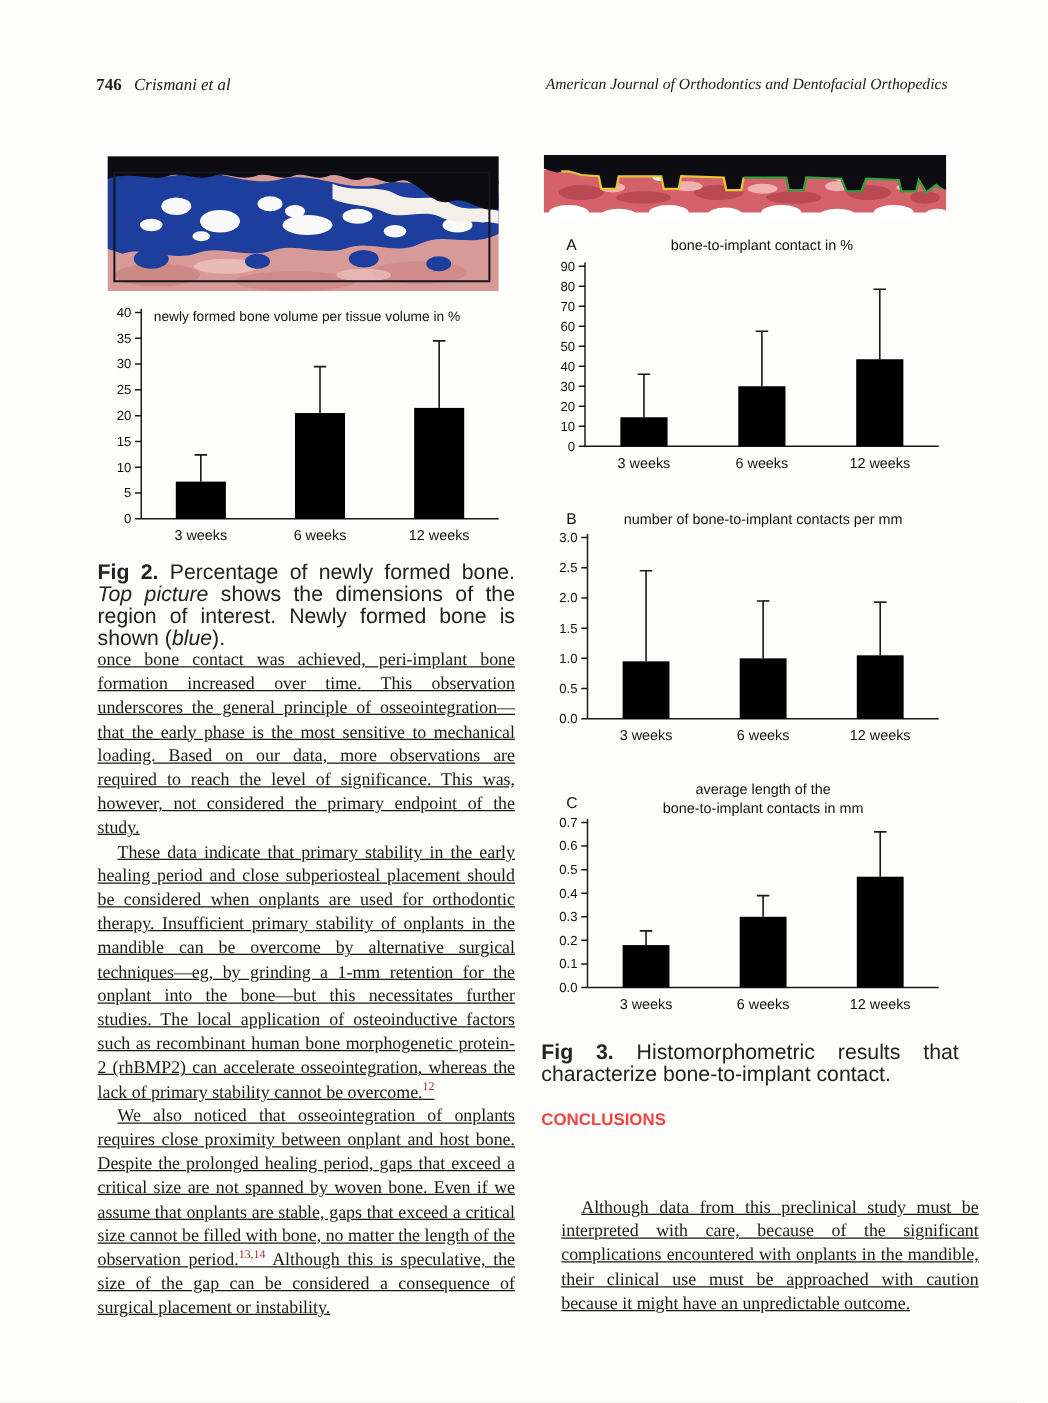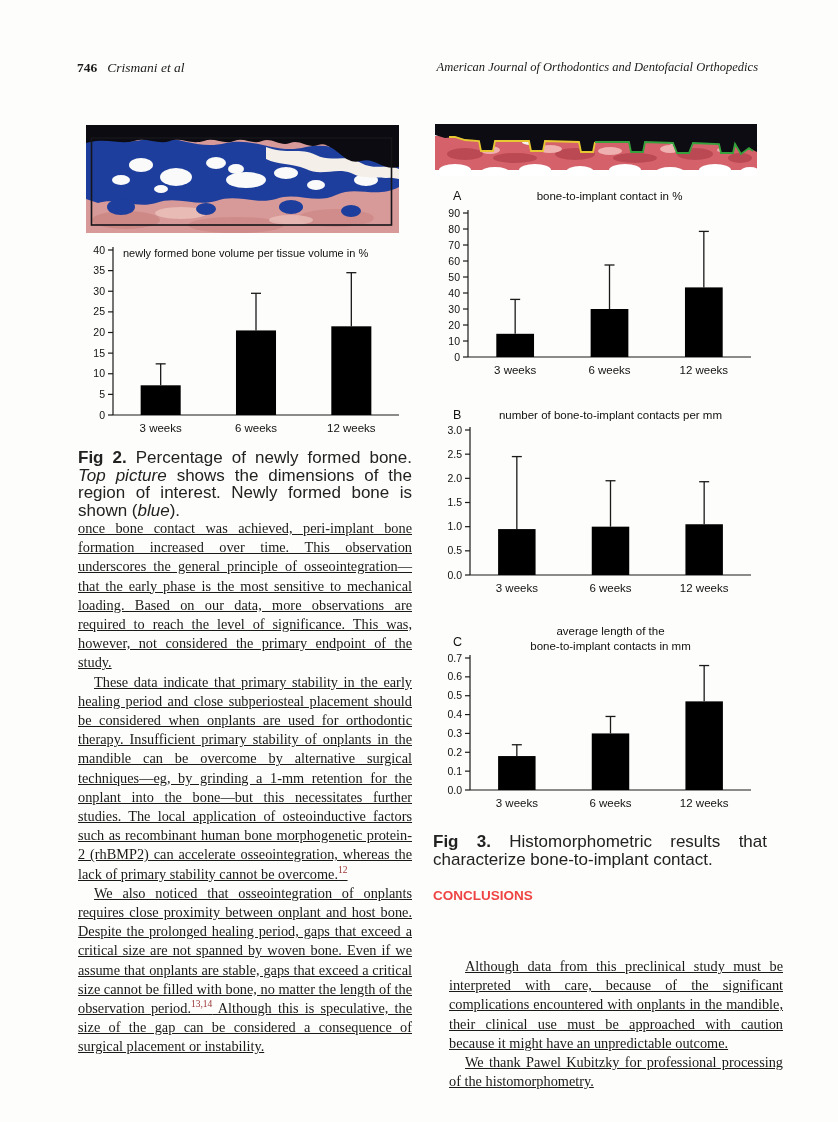--- a/index.html
+++ b/index.html
@@ -260,16 +260,15 @@
         <text x="271.1666666666667" y="188" text-anchor="middle" font-family="&quot;Liberation Sans&quot;,sans-serif" font-size="11.5" fill="#111">12 weeks</text>
       </svg>
     </div>
 
   <div class="abs caption" style="left:433px;top:833px;width:334px;"><span class="seg-bold">Fig 3.</span><span class="seg-normal"> Histomorphometric results that characterize bone-to-implant contact.</span></div>
 
   <div class="abs concl-head" style="left:433px;top:888px;">CONCLUSIONS</div>
 
   <div class="abs bodytext" style="left:449px;top:912px;width:334px;margin-top:45px;">
       <p class="indent"><span class="seg-normal">Although data from this preclinical study must be interpreted with care, because of the significant complications encountered with onplants in the mandible, their clinical use must be approached with caution because it might have an unpredictable outcome.</span></p>
-      <p class="indent" style="margin-top: 0px;"><span class="seg-normal">We thank Pawel Kubitzky for professional processing of the histomorphometry.</span></p>
     </div>
 
 </div>
 
 </body></html>

